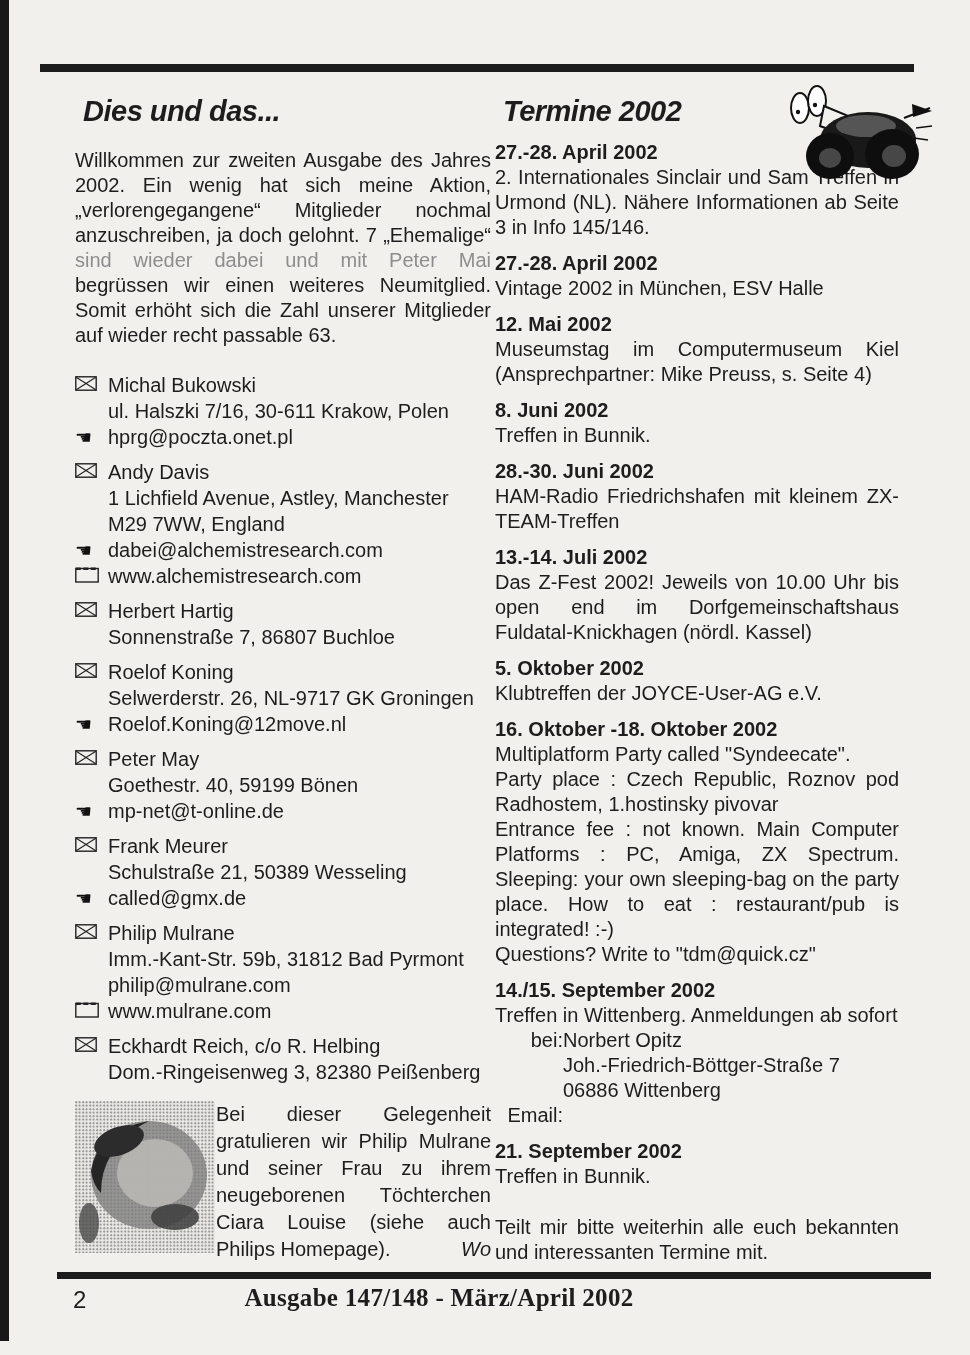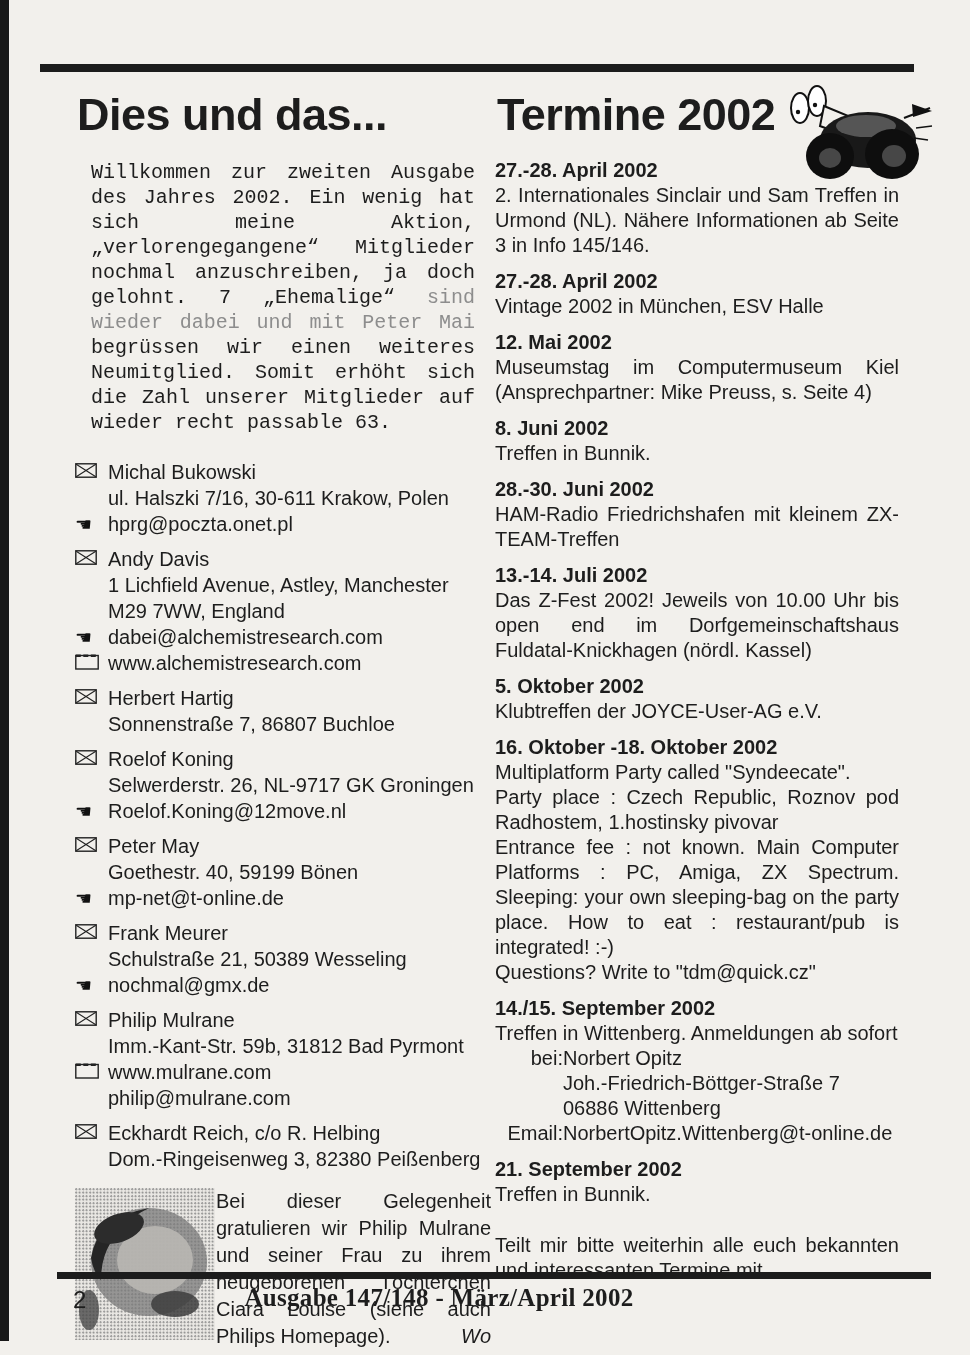--- a/index.html
+++ b/index.html
@@ -5,37 +5,37 @@
   html,body{margin:0;padding:0;background:#cfcdc9;}
   .page{position:relative;width:970px;height:1355px;background:#f2f0ec;
         font-family:"Liberation Sans",sans-serif;color:#1d1d1d;overflow:hidden;}
   .scan-edge{position:absolute;left:0;top:0;width:9px;height:1341px;background:#181818;}
   .rule{position:absolute;background:#1c1c1c;}
   .rule.top{left:40px;top:64px;width:874px;height:8px;}
   .rule.bottom{left:57px;top:1272px;width:874px;height:7px;}
   .col{position:absolute;top:88px;}
   .col.left{left:75px;width:416px;}
   .col.right{left:495px;width:404px;font-size:20px;}
-  h1{margin:2px;font-size:45px;font-weight:bold;letter-spacing:-0.5px;line-height:1.1;}
-  .intro{margin:20px 16px 0;font-size:20px;line-height:25px;text-align:justify;font-family:Liberation Mono, monospace;}
+  h1{margin:8px;font-size:29px;font-weight:bold;letter-spacing:-0.5px;line-height:1.1;font-style:italic;}
+  .intro{margin:20px 0 0;font-size:20px;line-height:25px;text-align:justify;}
   .faded{color:#8d8d8d;}
   #contacts{margin-top:24px;font-size:20px;line-height:26px;}
   .entry{margin-bottom:9px;}
   .cline{display:flex;align-items:flex-start;justify-content:flex-end;}
   .ic{flex:0 0 33px;width:33px;display:flex;align-items:center;padding-top:4px;}
   .hand{font-size:19px;line-height:1;color:#111;}
   .tx{flex:1;}
   .baby{margin-top:16px;display:flex;gap:1px;}
   .photo{flex:0 0 140px;width:140px;height:152px;background:#e9e7e3;position:relative;
          background-image:radial-gradient(circle at 1.2px 1.2px,#8f8f8f 0.8px,transparent 1.2px);
          background-size:3.5px 3.5px;}
   .photo svg{position:absolute;left:0;top:0;}
   .caption{margin:0;font-size:20px;line-height:27px;text-align:justify;flex:1;}
   .author{float:right;font-style:italic;}
-  #events{margin-top:18px;}
+  #events{margin-top:12px;}
   .event{margin-bottom:11px;}
   .edate{font-weight:bold;line-height:25px;}
   .ebody{margin:0;line-height:25px;text-align:justify;white-space:pre-line;}
   .crow{display:flex;line-height:25px;text-align:right;}
   .clabel{flex:0 0 68px;}
   .closing{margin:26px 0 0;line-height:25px;text-align:justify;}
   .cartoon{position:absolute;left:786px;top:84px;}
   .pagenum{position:absolute;left:73px;top:1286px;font-size:24px;}
   .issue{position:absolute;left:0;top:1284px;width:878px;text-align:center;
          font-family:"Liberation Serif",serif;font-weight:bold;font-size:25px;letter-spacing:0.3px;}
@@ -175,49 +175,49 @@
             <span class="tx">Frank Meurer</span>
           </div>
           <div class="cline">
             <span class="ic"></span>
             <span class="tx">Schulstraße 21, 50389 Wesseling</span>
           </div>
           <div class="cline">
             <span class="ic">
               <span class="hand">☚</span>
             </span>
-            <span class="tx">nochmal@gmx.de</span>
+            <span class="tx">called@gmx.de</span>
           </div>
         </div>
         <div class="entry">
           <div class="cline">
             <span class="ic">
               <svg width="22" height="15" viewBox="0 0 22 15">
                 <rect x="0.8" y="0.8" width="20.4" height="13.4" fill="none" stroke="#222" stroke-width="1.4"></rect>
                 <path d="M1.2,1.2 L20.8,13.8 M20.8,1.2 L1.2,13.8" stroke="#222" stroke-width="1.1" fill="none"></path>
               </svg>
             </span>
             <span class="tx">Philip Mulrane</span>
           </div>
           <div class="cline">
             <span class="ic"></span>
             <span class="tx">Imm.-Kant-Str. 59b, 31812 Bad Pyrmont</span>
+          </div>
+          <div class="cline">
+            <span class="ic"></span>
+            <span class="tx">philip@mulrane.com</span>
           </div>
           <div class="cline">
             <span class="ic">
               <svg width="24" height="16" viewBox="0 0 24 16">
                 <rect x="0.8" y="1.5" width="22.4" height="13.5" fill="none" stroke="#222" stroke-width="1.4"></rect>
                 <line x1="0.8" y1="1.8" x2="23.2" y2="1.8" stroke="#222" stroke-width="2.4" stroke-dasharray="5,2.5"></line>
               </svg>
             </span>
             <span class="tx">www.mulrane.com</span>
-          </div>
-          <div class="cline">
-            <span class="ic"></span>
-            <span class="tx">philip@mulrane.com</span>
           </div>
         </div>
         <div class="entry">
           <div class="cline">
             <span class="ic">
               <svg width="22" height="15" viewBox="0 0 22 15">
                 <rect x="0.8" y="0.8" width="20.4" height="13.4" fill="none" stroke="#222" stroke-width="1.4"></rect>
                 <path d="M1.2,1.2 L20.8,13.8 M20.8,1.2 L1.2,13.8" stroke="#222" stroke-width="1.1" fill="none"></path>
               </svg>
             </span>
@@ -293,21 +293,20 @@
           <div class="crow">
             <span class="clabel"></span>
             <span>Joh.-Friedrich-Böttger-Straße 7</span>
           </div>
           <div class="crow">
             <span class="clabel"></span>
             <span>06886 Wittenberg</span>
           </div>
           <div class="crow">
             <span class="clabel">Email:</span>
-            <span>NorbertOpitz.Wittenberg@t-online.de</span>
           </div>
         </div>
         <div class="event">
           <div class="edate">21. September 2002</div>
           <p class="ebody">Treffen in Bunnik.</p>
         </div>
       </div>
     <p class="closing">Teilt mir bitte weiterhin alle euch bekannten und interessanten Termine mit.</p>
   </div>
 

